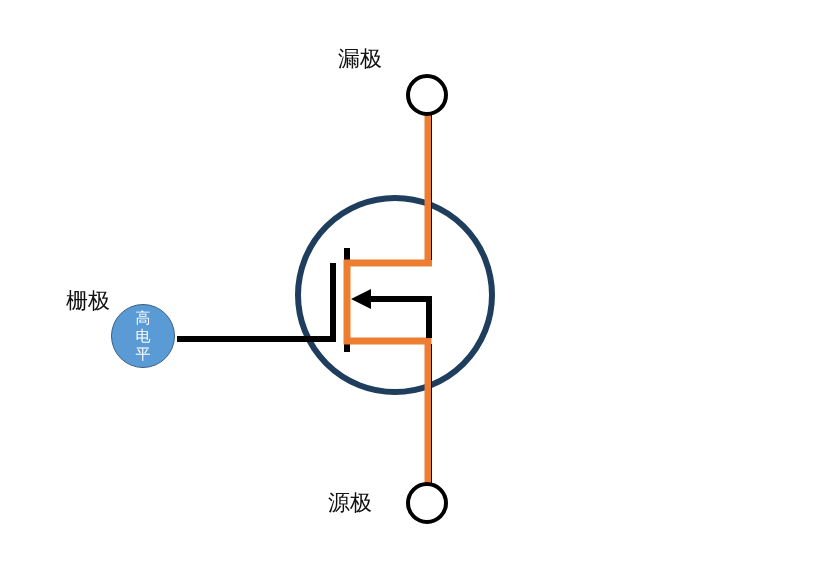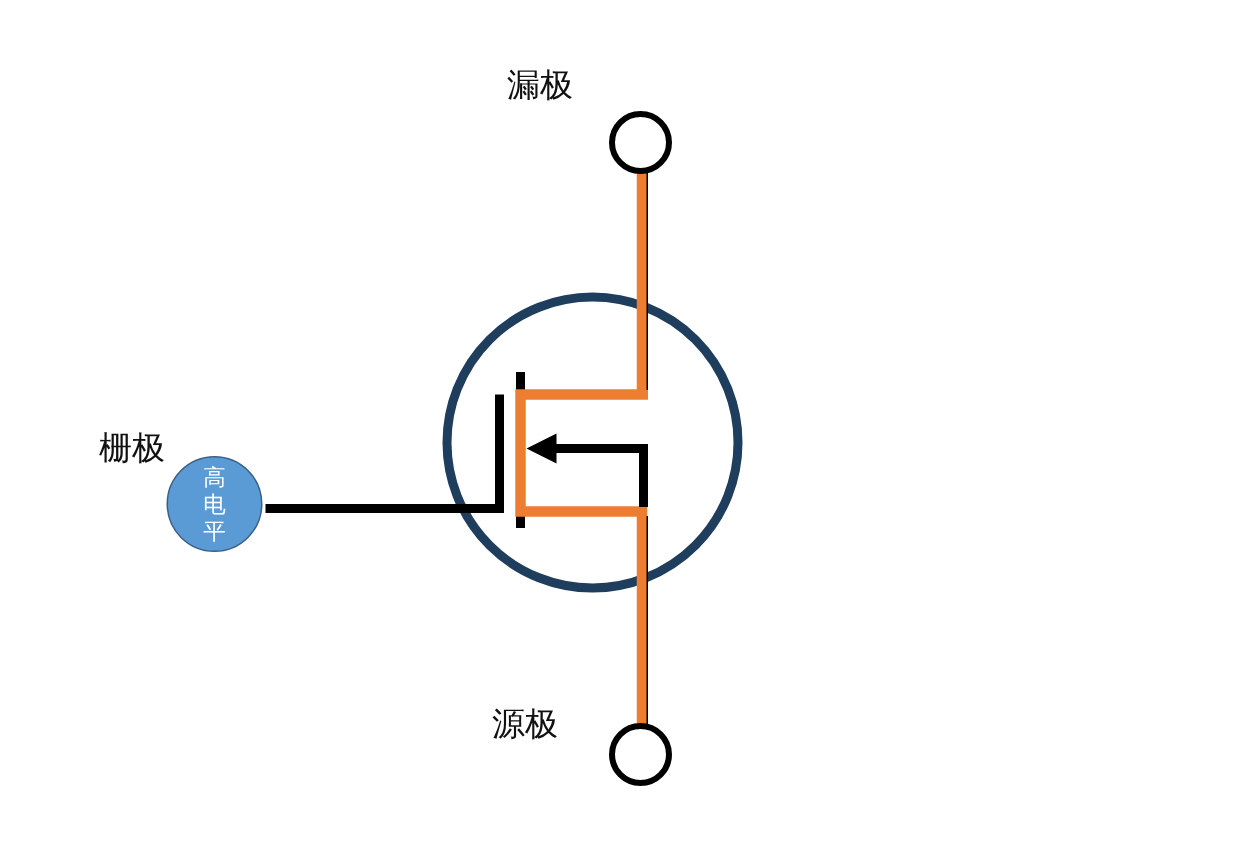--- a/index.html
+++ b/index.html
@@ -1,20 +1,20 @@
 <!DOCTYPE html>
 <html><head>
   <meta charset="utf-8">
   <style>
     html, body { margin: 0; padding: 0; background: #ffffff; }
     body { width: 824px; height: 576px; position: relative; overflow: hidden; }
     #diagram { position: absolute; left: 0; top: 0; }
     .label {
       position: absolute;
-      font-family: Liberation Mono, monospace;
+      font-family: Liberation Sans, sans-serif;
       font-size: 22px;
       color: #111111;
       line-height: 1;
       white-space: nowrap;
     }
     .gate-level {
       position: absolute;
       left: 111px; top: 304px;
       width: 64px; height: 64px;
       border-radius: 50%;
@@ -49,19 +49,19 @@
 
   <polyline points="365,299 429,299 429,338" fill="none" stroke="#000" stroke-width="6"></polyline>
   <polygon points="351,299 371,289 371,309" fill="#000"></polygon>
 
   <circle cx="427" cy="95" r="19" fill="#fff" stroke="#000" stroke-width="4"></circle>
   <circle cx="427" cy="503" r="19" fill="#fff" stroke="#000" stroke-width="4"></circle>
 </svg>
 
 <div class="label" style="left:338px; top:48px;">漏极</div>
 <div class="label" style="left:66px; top:290px;">栅极</div>
-<div class="label" style="left:328px; top:474px;">源极</div>
+<div class="label" style="left:328px; top:492px;">源极</div>
 
 <div class="gate-level">
   <span>高</span>
   <span>电</span>
   <span>平</span>
 </div>
 
 </body></html>

